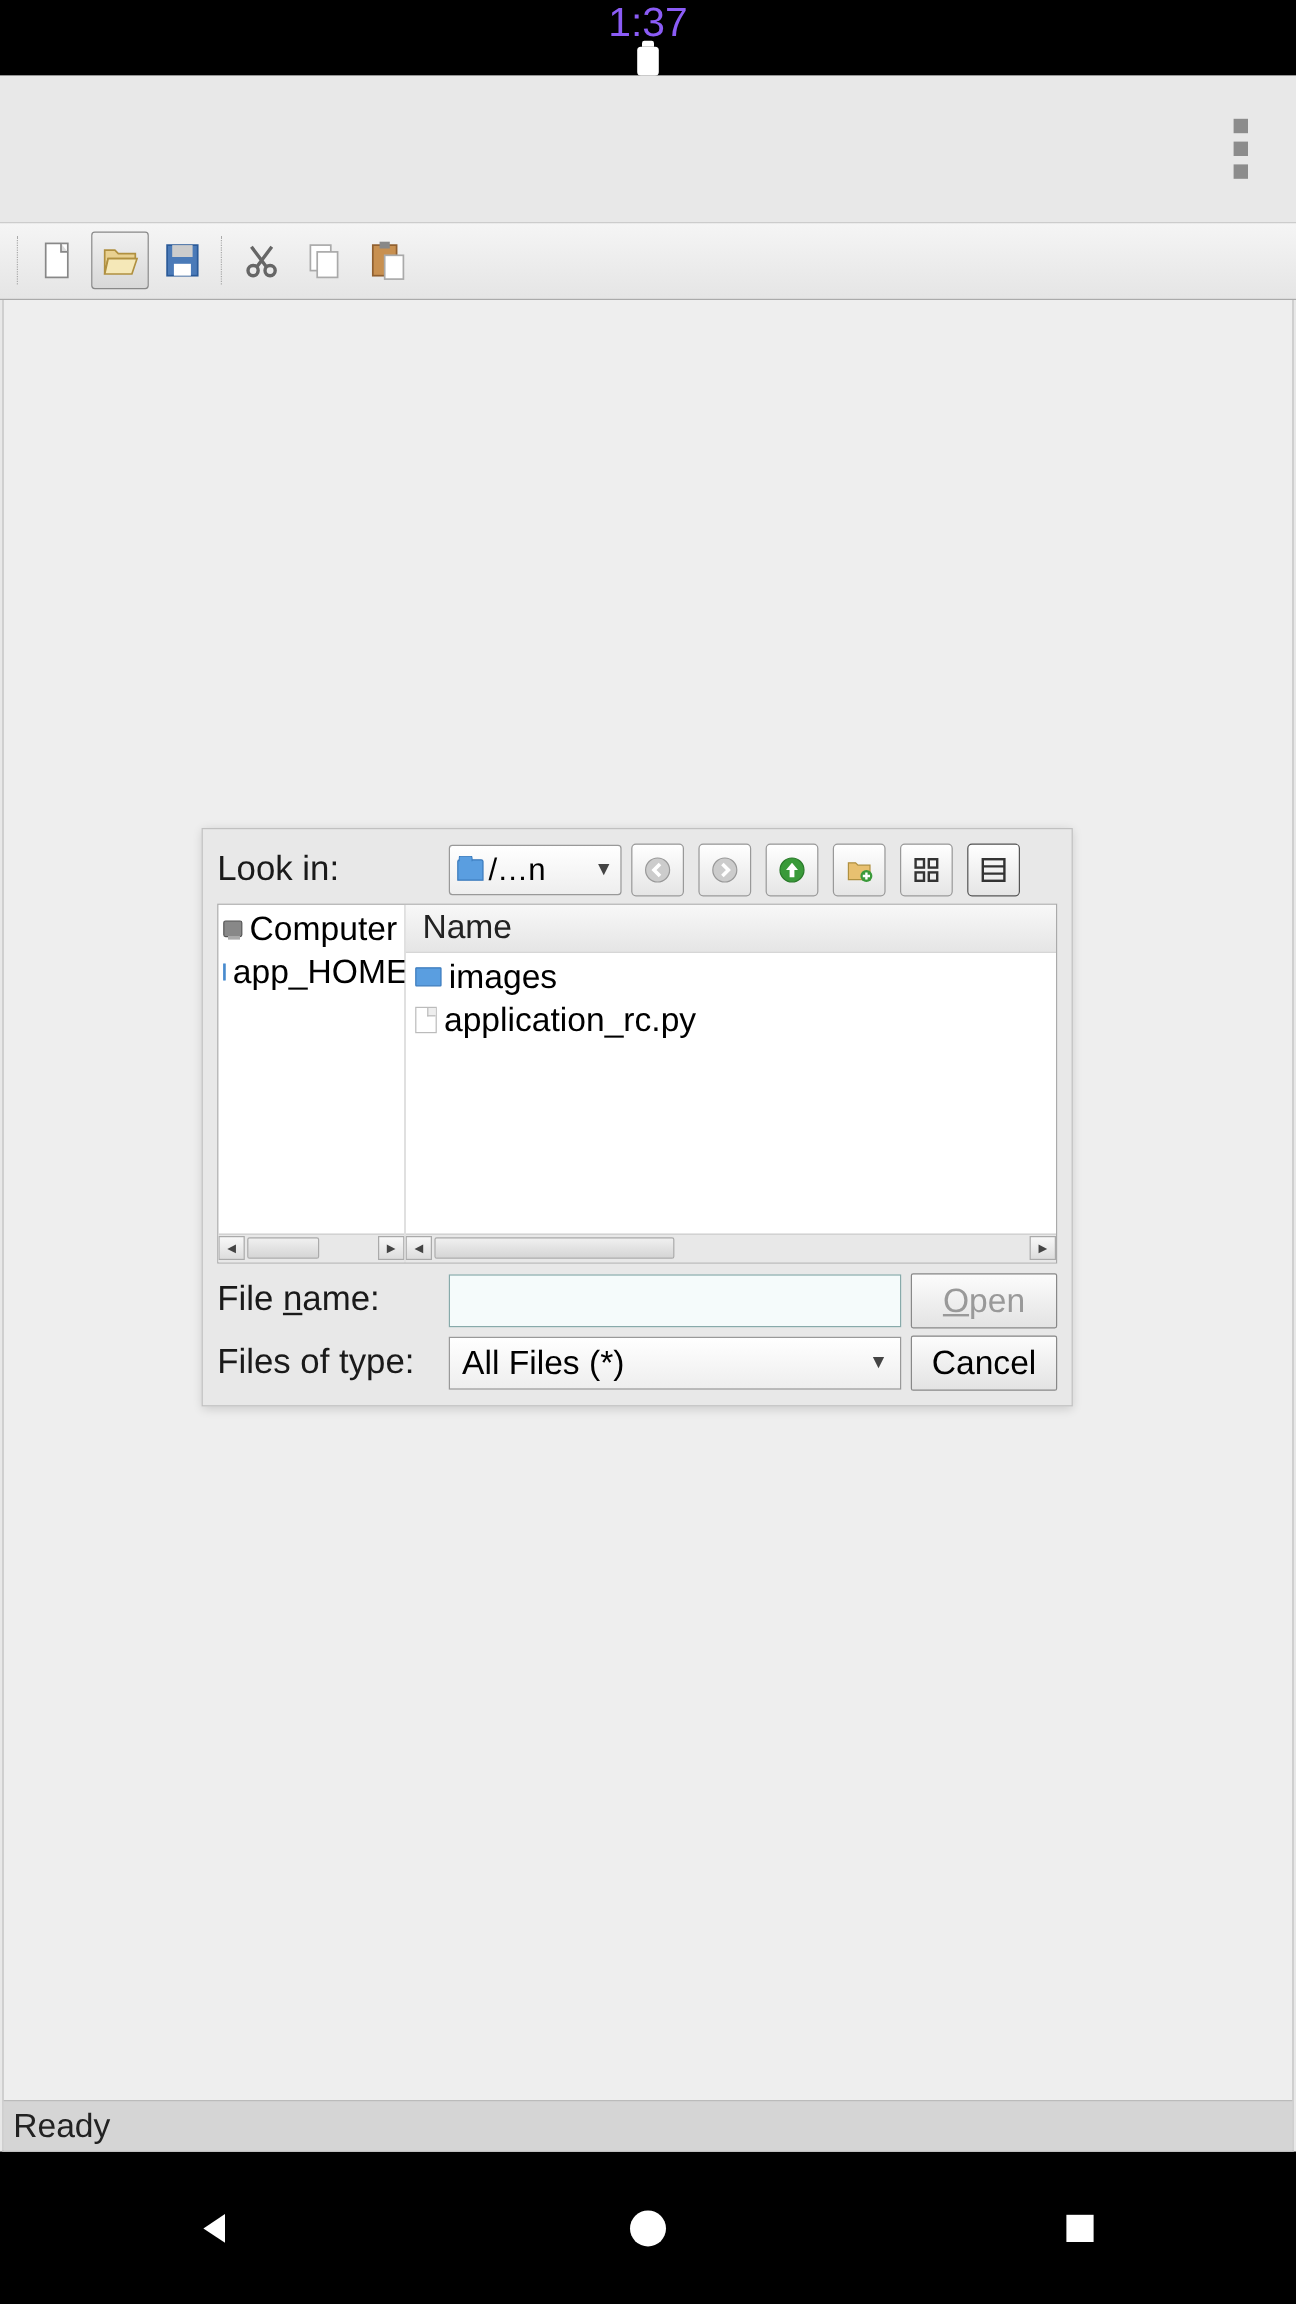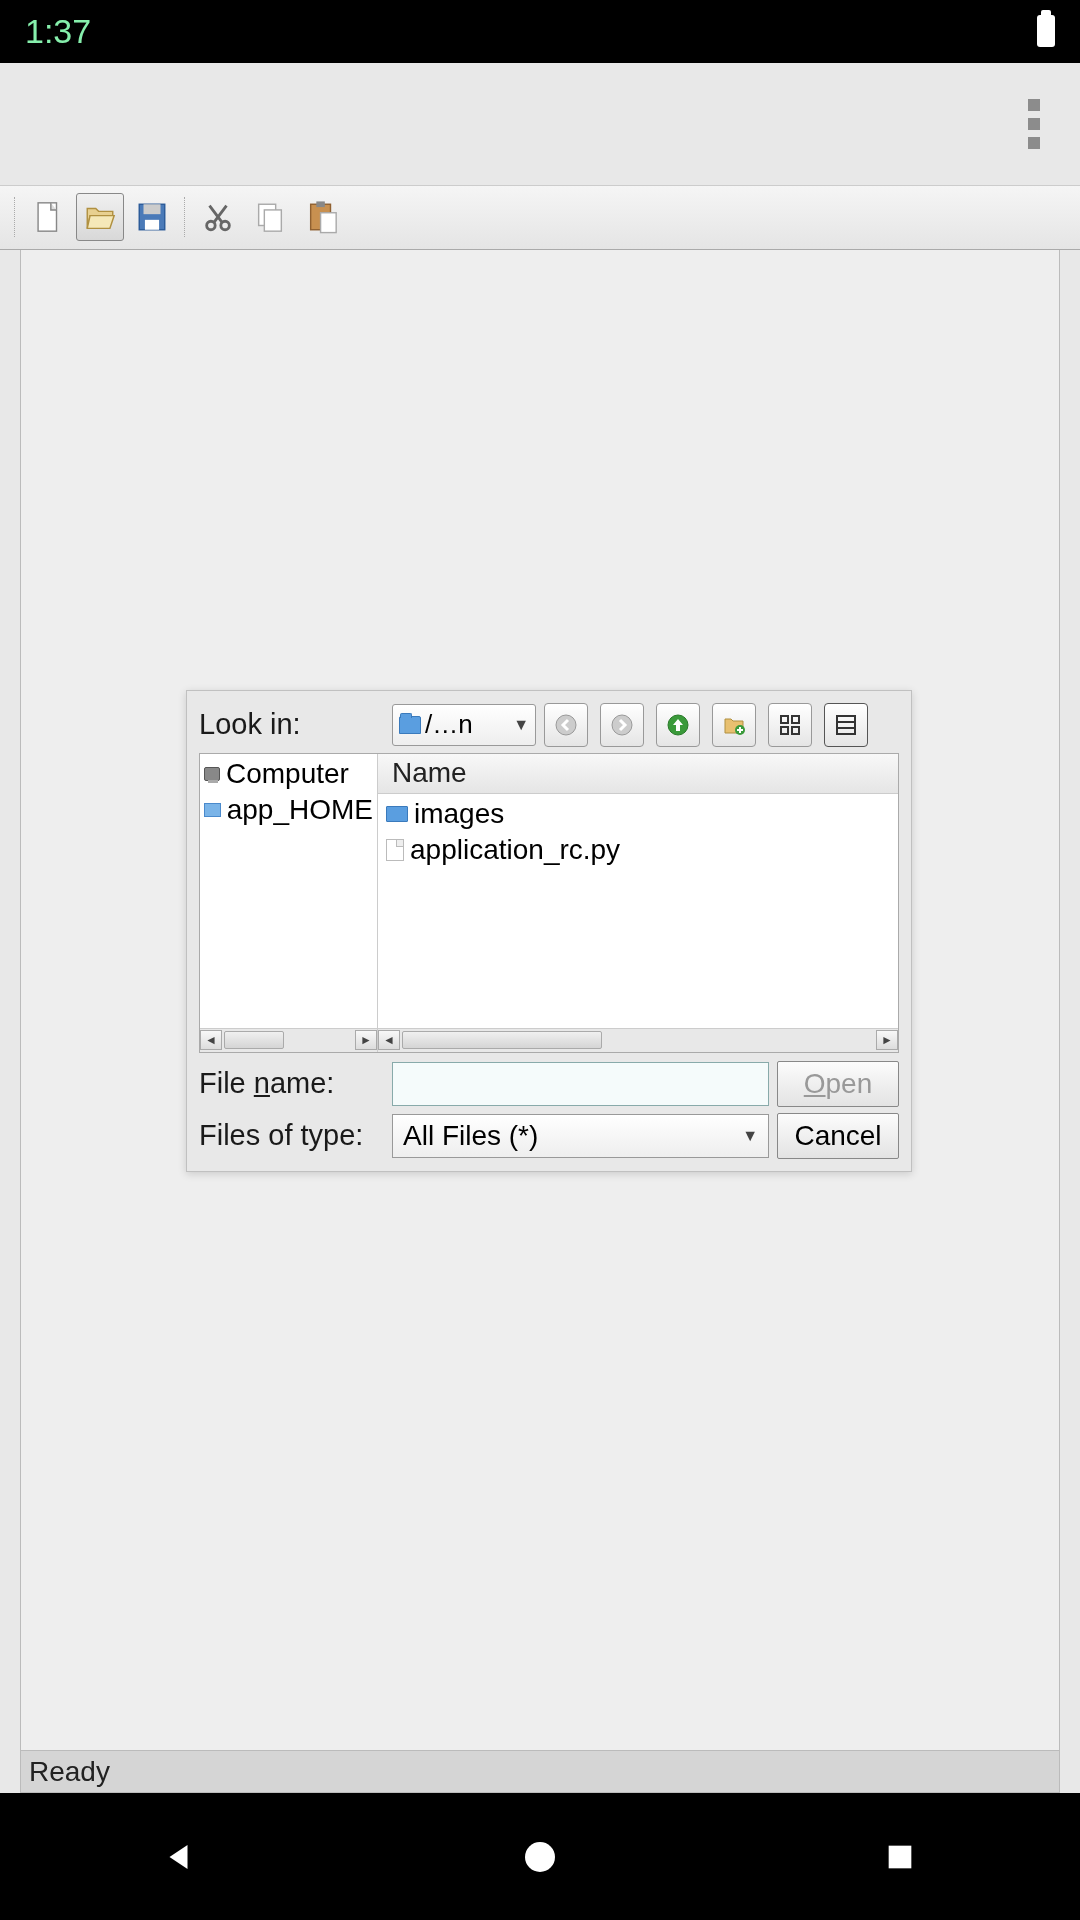--- a/index.html
+++ b/index.html
@@ -1,56 +1,56 @@
 <!DOCTYPE html>
 <html><head>
 <meta charset="utf-8">
 <style>
   * { box-sizing: border-box; margin: 0; padding: 0; }
   html, body { width: 1080px; height: 1920px; overflow: hidden; font-family: Arial, sans-serif; background: #e8e8e8; }
   
   
-  .status-bar { height: 63px; background: #000; display: flex; align-items: center; justify-content: space-between; padding: 0 25px; color: #86efac; font-size: 34px; font-weight: 500; }
+  .status-bar { height: 63px; background: #000; display: flex; align-items: center; justify-content: space-between; padding: 0 25px; color: #8b5cf6; font-size: 34px; font-weight: 500; flex-direction: column; }
   .battery { width: 18px; height: 32px; background: #fff; border-radius: 3px; position: relative; }
   .battery::before { content: ""; position: absolute; top: -5px; left: 4px; width: 10px; height: 5px; background: #fff; border-radius: 2px 2px 0 0; }
   
   
   .app-header { height: 122px; background: #e8e8e8; display: flex; align-items: center; justify-content: flex-end; padding-right: 30px; }
   .kebab { display: flex; flex-direction: column; gap: 7px; padding: 10px; }
   .kebab span { width: 12px; height: 12px; background: #8c8c8c; }
   
   
   .toolbar { height: 65px; background: linear-gradient(#f5f5f5,#e5e5e5); border-top: 1px solid #ccc; border-bottom: 1px solid #aaa; display: flex; align-items: center; padding: 0 10px; gap: 4px; }
   .tool-sep { width: 2px; height: 40px; border-left: 1px dotted #aaa; margin: 0 4px; }
   .tool-btn { width: 48px; height: 48px; display: flex; align-items: center; justify-content: center; border: 1px solid transparent; border-radius: 3px; }
   .tool-btn.active { border: 1px solid #888; background: linear-gradient(#f0f0f0, #d8d8d8); }
   .tool-btn svg { width: 34px; height: 34px; }
   
   
-  .workspace { position: relative; height: 1545px; background: #eeeeee; border: 1px solid #bbb; border-top: none; margin: 0 20px; }
+  .workspace { position: relative; height: 1545px; background: #eeeeee; border: 1px solid #bbb; border-top: none; margin: 0 2px; }
   
   
   .dialog { position: absolute; left: 165px; top: 440px; width: 726px; background: #e8e8e8; border: 1px solid #c0c0c0; box-shadow: 0 2px 8px rgba(0,0,0,0.15); padding: 12px; font-size: 28px; }
   .row { display: flex; align-items: center; gap: 8px; margin-bottom: 6px; }
   .row-label { width: 185px; font-size: 29px; color: #1a1a1a; }
   .row-label u { text-decoration: underline; }
   
   .lookin-combo { display: flex; align-items: center; width: 144px; height: 42px; background: linear-gradient(#fff,#eee); border: 1px solid #999; border-radius: 3px; padding: 0 6px; font-size: 26px; gap: 4px; }
   .lookin-combo .fld-icn { width: 22px; height: 18px; background: #5a9ee0; border: 1px solid #3a7abc; border-radius: 2px 2px 0 0; position: relative; }
   .lookin-combo .fld-icn::before { content:""; position:absolute; top:-4px; left:0; width:10px; height:4px; background:#5a9ee0; border:1px solid #3a7abc; border-bottom:none; border-radius:2px 2px 0 0;}
   .lookin-combo .caret { margin-left: auto; font-size: 16px; color:#444; }
   
   .nav-btn { width: 44px; height: 44px; border: 1px solid #999; border-radius: 4px; background: linear-gradient(#fff,#e5e5e5); display: flex; align-items: center; justify-content: center; }
   .nav-btn.active { border:1px solid #555; }
   .nav-btn svg { width: 24px; height: 24px; }
   .tight-row { display:flex; gap:12px; align-items:center; }
   
   
   .browser { display: flex; border: 1px solid #aaa; height: 300px; background: #fff; margin-bottom: 8px; }
-  .sidebar { width: 178px; border-right: 1px solid #ccc; overflow: hidden; position: relative; display: flex; flex-direction: column; }
+  .sidebar { width: 156px; border-right: 1px solid #ccc; overflow: hidden; position: relative; display: flex; flex-direction: column; }
   .sidebar-list { flex: 1; padding-top: 2px; }
   .sb-item { display: flex; align-items: center; gap: 6px; padding: 2px 4px; font-size: 28px; white-space: nowrap; }
   .sb-item .pc-icn { width:16px; height:14px; background:#888; border:1px solid #555; border-radius:2px; position:relative; }
   .sb-item .pc-icn::after{content:"";position:absolute;bottom:-3px;left:3px;width:10px;height:3px;background:#aaa;}
   .sb-item .fld-icn-sm { width:18px; height:14px; background:#7ab4e8; border:1px solid #4a8acc; }
   
   .filelist { flex: 1; display: flex; flex-direction: column; overflow: hidden; position: relative; }
   .col-header { height: 40px; background: linear-gradient(#f8f8f8,#e5e5e5); border-bottom: 1px solid #ccc; display: flex; align-items: center; padding: 0 14px; font-size: 28px; color: #222; }
   .files { flex: 1; padding: 2px 0; }
   .file-row { display: flex; align-items: center; gap: 6px; padding: 2px 8px; font-size: 28px; }

